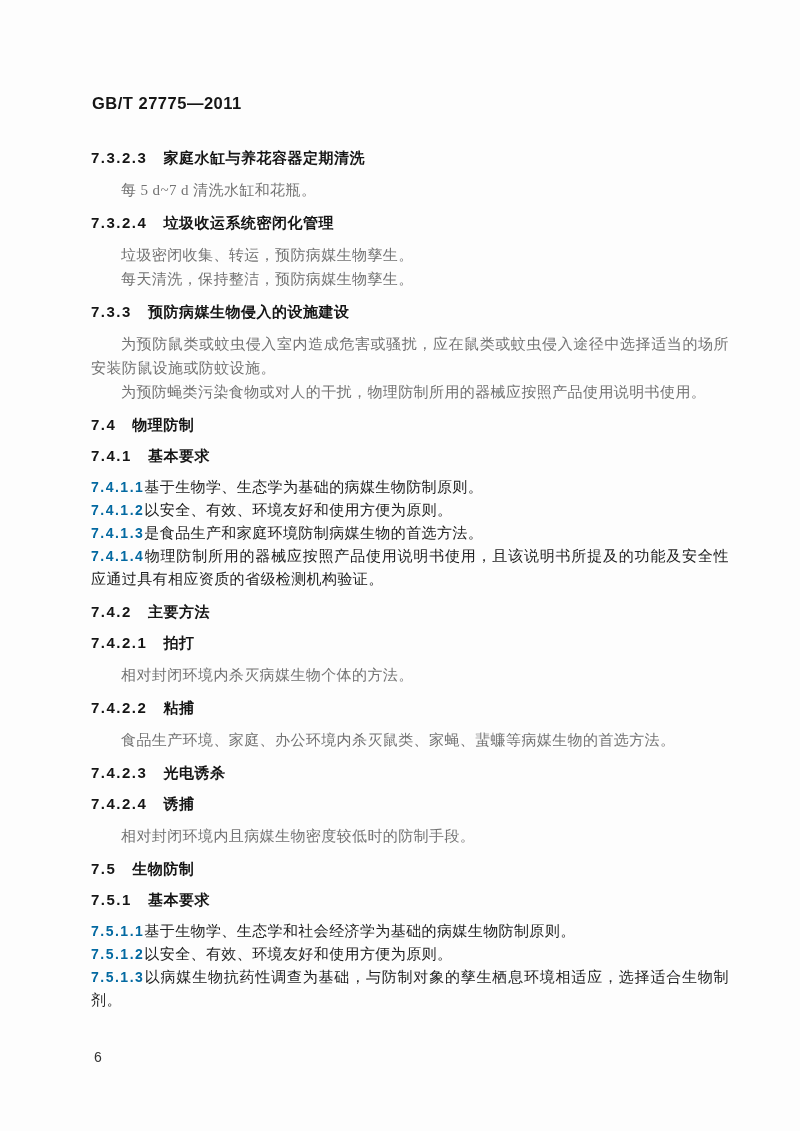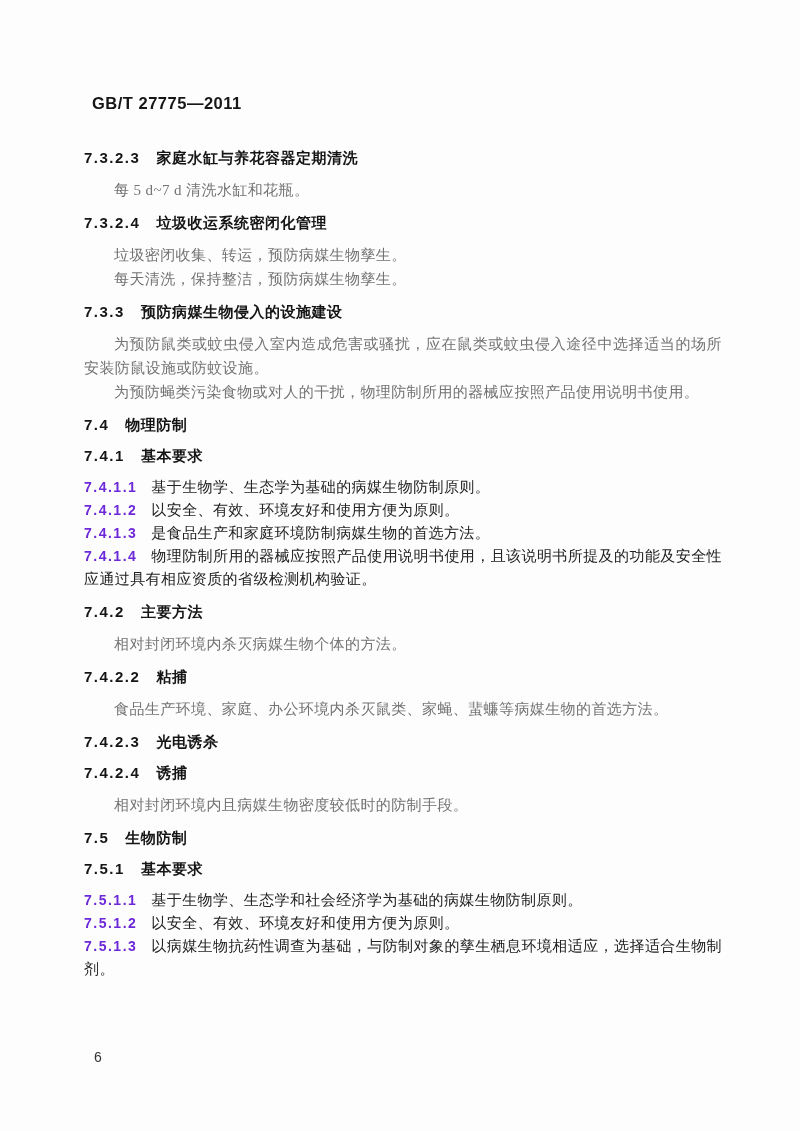--- a/index.html
+++ b/index.html
@@ -23,21 +23,21 @@
   }
   .standard-number {
     font-family: "Liberation Sans", "DejaVu Sans", sans-serif;
     font-weight: 700;
     font-size: 16.5px;
     letter-spacing: 0.5px;
     color: #161616;
   }
   .doc-body {
     position: absolute;
-    left: 84px;
+    left: 91px;
     top: 137px;
     width: 638px;
   }
   .doc-body p {
     padding: 0;
   }
   .block-heading {
     font-family: "Liberation Sans", "DejaVu Sans", sans-serif;
     font-weight: 700;
     font-size: 15px;
@@ -66,22 +66,21 @@
     margin: 0;
     text-align: justify;
     letter-spacing: 0.4px;
     color: #222222;
   }
   .block-item .clause-number {
     font-family: "Liberation Sans", "DejaVu Sans", sans-serif;
     font-weight: 600;
     font-size: 14px;
     letter-spacing: 1.5px;
-    margin-right: 14px;
-    color: #6d28d9;
+    color: #0369a1;
   }
   .doc-footer {
     position: absolute;
     left: 94px;
     top: 1048px;
   }
   .page-number {
     font-family: "Liberation Sans", "DejaVu Sans", sans-serif;
     font-size: 14px;
     color: #333333;
@@ -104,20 +103,21 @@
       <p class="block-heading"><span class="clause-number">7.3.3</span><span class="clause-title">预防病媒生物侵入的设施建设</span></p>
       <p class="block-paragraph"><span class="block-text">为预防鼠类或蚊虫侵入室内造成危害或骚扰，应在鼠类或蚊虫侵入途径中选择适当的场所安装防鼠设施或防蚊设施。</span></p>
       <p class="block-paragraph"><span class="block-text">为预防蝇类污染食物或对人的干扰，物理防制所用的器械应按照产品使用说明书使用。</span></p>
       <p class="block-heading"><span class="clause-number">7.4</span><span class="clause-title">物理防制</span></p>
       <p class="block-heading"><span class="clause-number">7.4.1</span><span class="clause-title">基本要求</span></p>
       <p class="block-item"><span class="clause-number">7.4.1.1</span><span class="block-text">基于生物学、生态学为基础的病媒生物防制原则。</span></p>
       <p class="block-item"><span class="clause-number">7.4.1.2</span><span class="block-text">以安全、有效、环境友好和使用方便为原则。</span></p>
       <p class="block-item"><span class="clause-number">7.4.1.3</span><span class="block-text">是食品生产和家庭环境防制病媒生物的首选方法。</span></p>
       <p class="block-item"><span class="clause-number">7.4.1.4</span><span class="block-text">物理防制所用的器械应按照产品使用说明书使用，且该说明书所提及的功能及安全性应通过具有相应资质的省级检测机构验证。</span></p>
       <p class="block-heading"><span class="clause-number">7.4.2</span><span class="clause-title">主要方法</span></p>
+      <p class="block-heading"><span class="clause-number">7.4.2.1</span><span class="clause-title">拍打</span></p>
       <p class="block-paragraph"><span class="block-text">相对封闭环境内杀灭病媒生物个体的方法。</span></p>
       <p class="block-heading"><span class="clause-number">7.4.2.2</span><span class="clause-title">粘捕</span></p>
       <p class="block-paragraph"><span class="block-text">食品生产环境、家庭、办公环境内杀灭鼠类、家蝇、蜚蠊等病媒生物的首选方法。</span></p>
       <p class="block-heading"><span class="clause-number">7.4.2.3</span><span class="clause-title">光电诱杀</span></p>
       <p class="block-heading"><span class="clause-number">7.4.2.4</span><span class="clause-title">诱捕</span></p>
       <p class="block-paragraph"><span class="block-text">相对封闭环境内且病媒生物密度较低时的防制手段。</span></p>
       <p class="block-heading"><span class="clause-number">7.5</span><span class="clause-title">生物防制</span></p>
       <p class="block-heading"><span class="clause-number">7.5.1</span><span class="clause-title">基本要求</span></p>
       <p class="block-item"><span class="clause-number">7.5.1.1</span><span class="block-text">基于生物学、生态学和社会经济学为基础的病媒生物防制原则。</span></p>
       <p class="block-item"><span class="clause-number">7.5.1.2</span><span class="block-text">以安全、有效、环境友好和使用方便为原则。</span></p>

